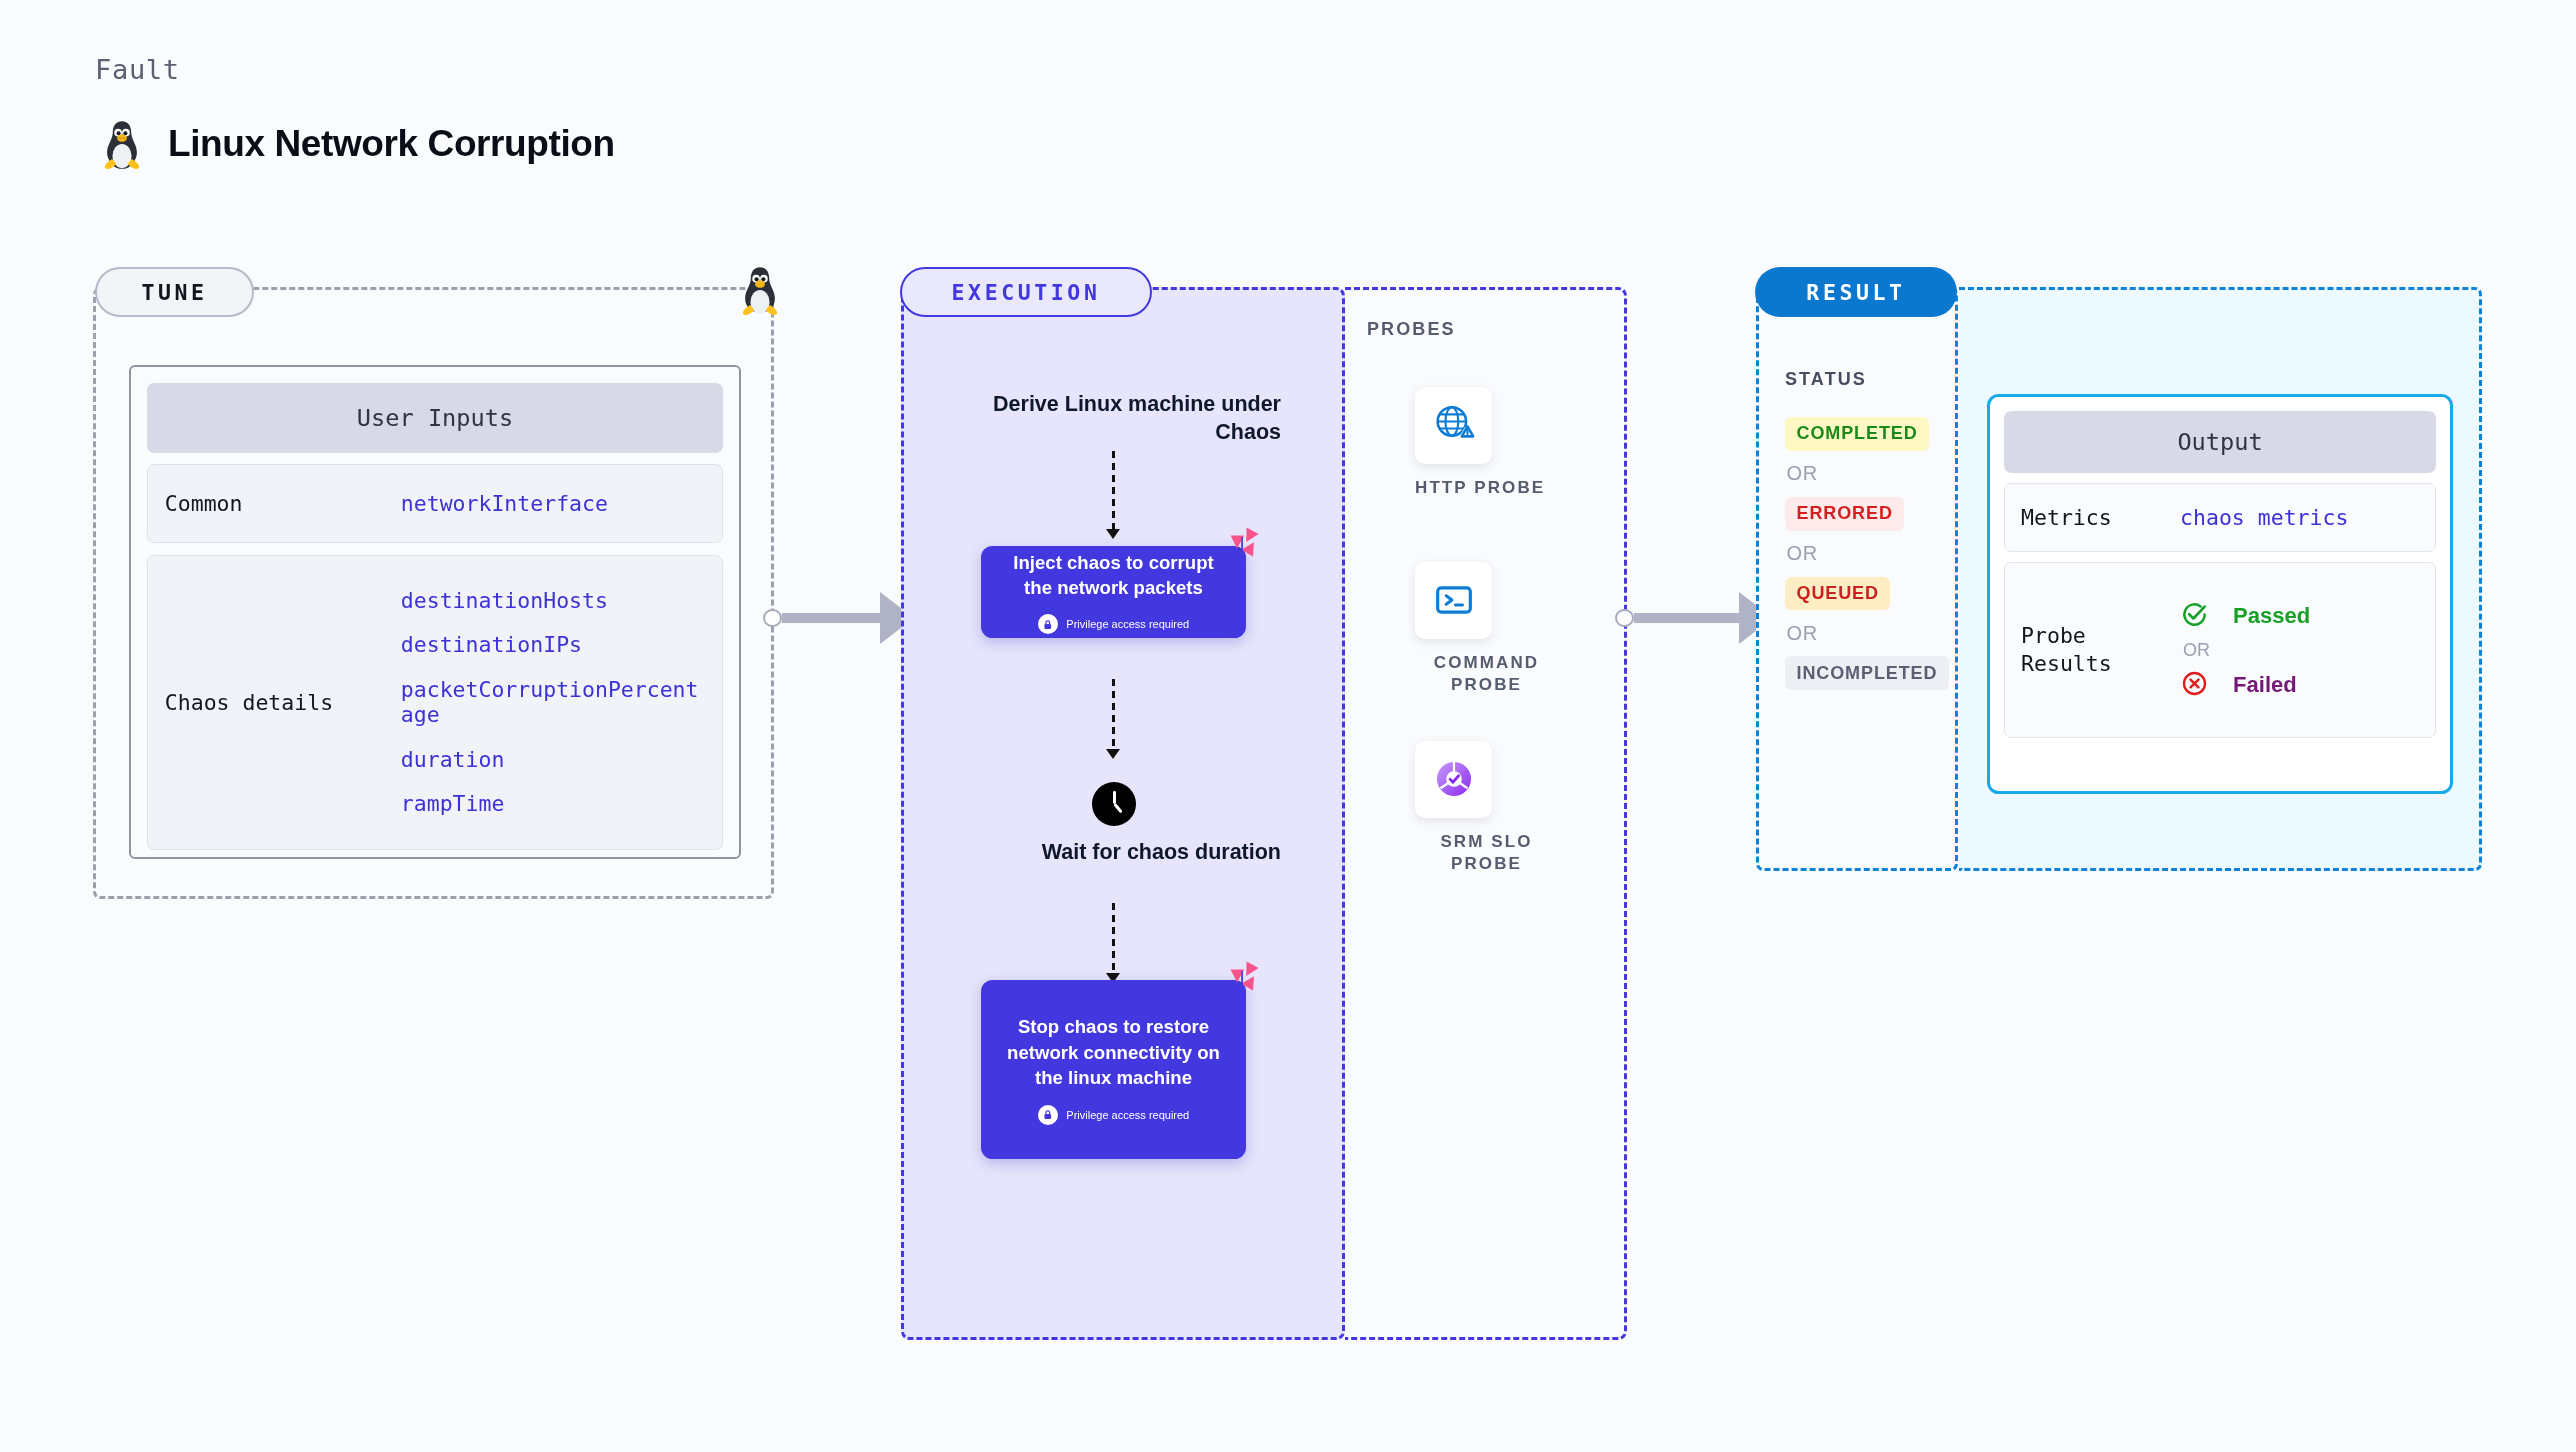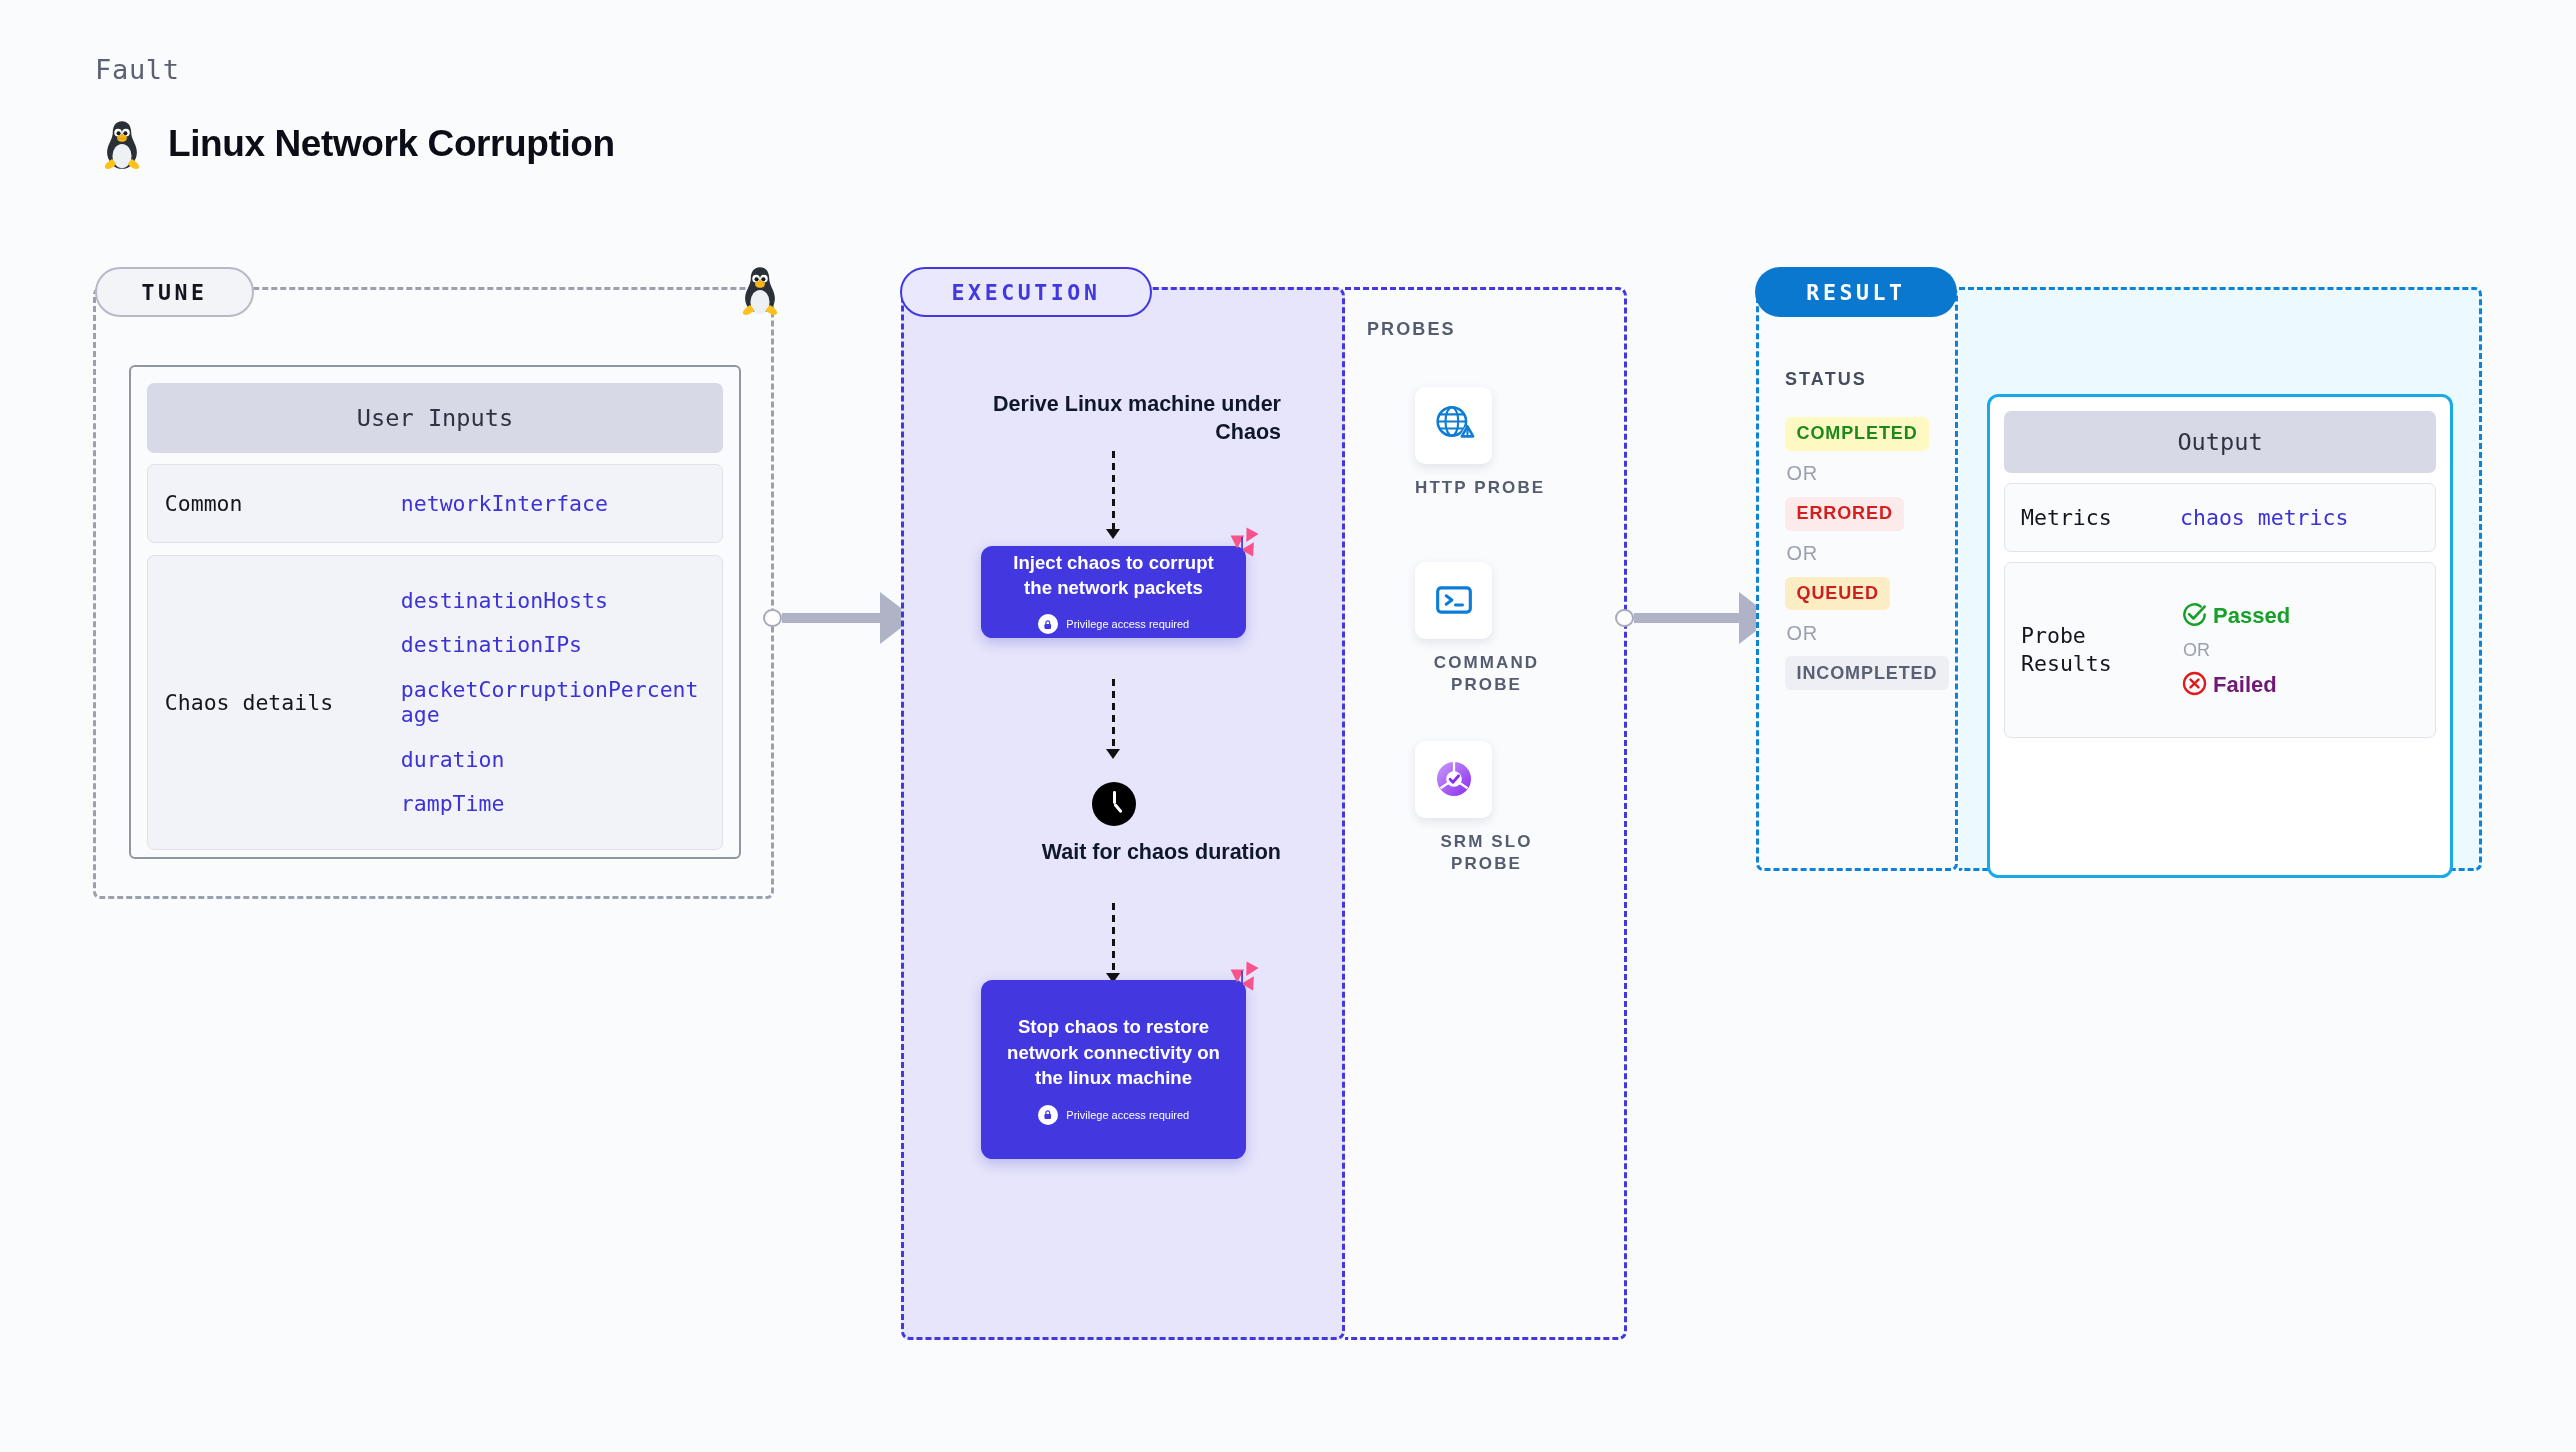--- a/index.html
+++ b/index.html
@@ -197,39 +197,39 @@
     display: inline-block; border-radius: 6.4px; padding: 6.4px 11.5px;
     font-size: 18px; font-weight: 700; letter-spacing: 0.9px;
   }
   .or-text {
     font-size: 20px; color: #9aa0b0; margin: 11.5px 0 11.5px 1.4px;
     letter-spacing: 0.7px;
   }
 
   
   #output-card {
-    position: absolute; left: 1987px; top: 394px; width: 466px; height: 484px;
+    position: absolute; left: 1987px; top: 394px; width: 466px; height: 400px;
     background: #ffffff; border: 3.6px solid #18a9e8; border-radius: 11.5px; padding: 14.3px;
   }
   #output-card .panel-header { height: 62px; font-size: 23.6px; }
   .out-box {
     margin-top: 10px; background: #fafbfd; border: 1.4px solid #e2e4ed;
     border-radius: 7.2px; display: flex; align-items: center; padding: 15.8px 15.8px;
   }
   #metrics-box { height: 69px; }
   #probe-results-box { height: 176px; }
   .out-key {
     font-family: "DejaVu Sans Mono", monospace; font-size: 21.5px; color: #14161f;
     width: 159px; flex: none; line-height: 1.3;
   }
   .out-val-mono {
     font-family: "DejaVu Sans Mono", monospace; font-size: 21.5px; color: #3c32d6;
   }
   .pf-col { display: flex; flex-direction: column; }
-  .pf-row { display: flex; align-items: center; gap: 4px; }
+  .pf-row { display: flex; align-items: center; gap: 24px; }
   .pf-text { font-size: 22px; font-weight: 700; }
   .pf-or { font-size: 18px; color: #9aa0b0; margin: 8.6px 0 8.6px 2.9px; }
 
   
   .conn { position: absolute; display: flex; align-items: center; }
   .conn .node {
     width: 18.6px; height: 18.6px; border-radius: 50%;
     background: #fdfdfe; border: 2.9px solid #a7aabb; flex: none;
   }
   .conn .shaft { height: 10.7px; background: #b0b3c6; }

